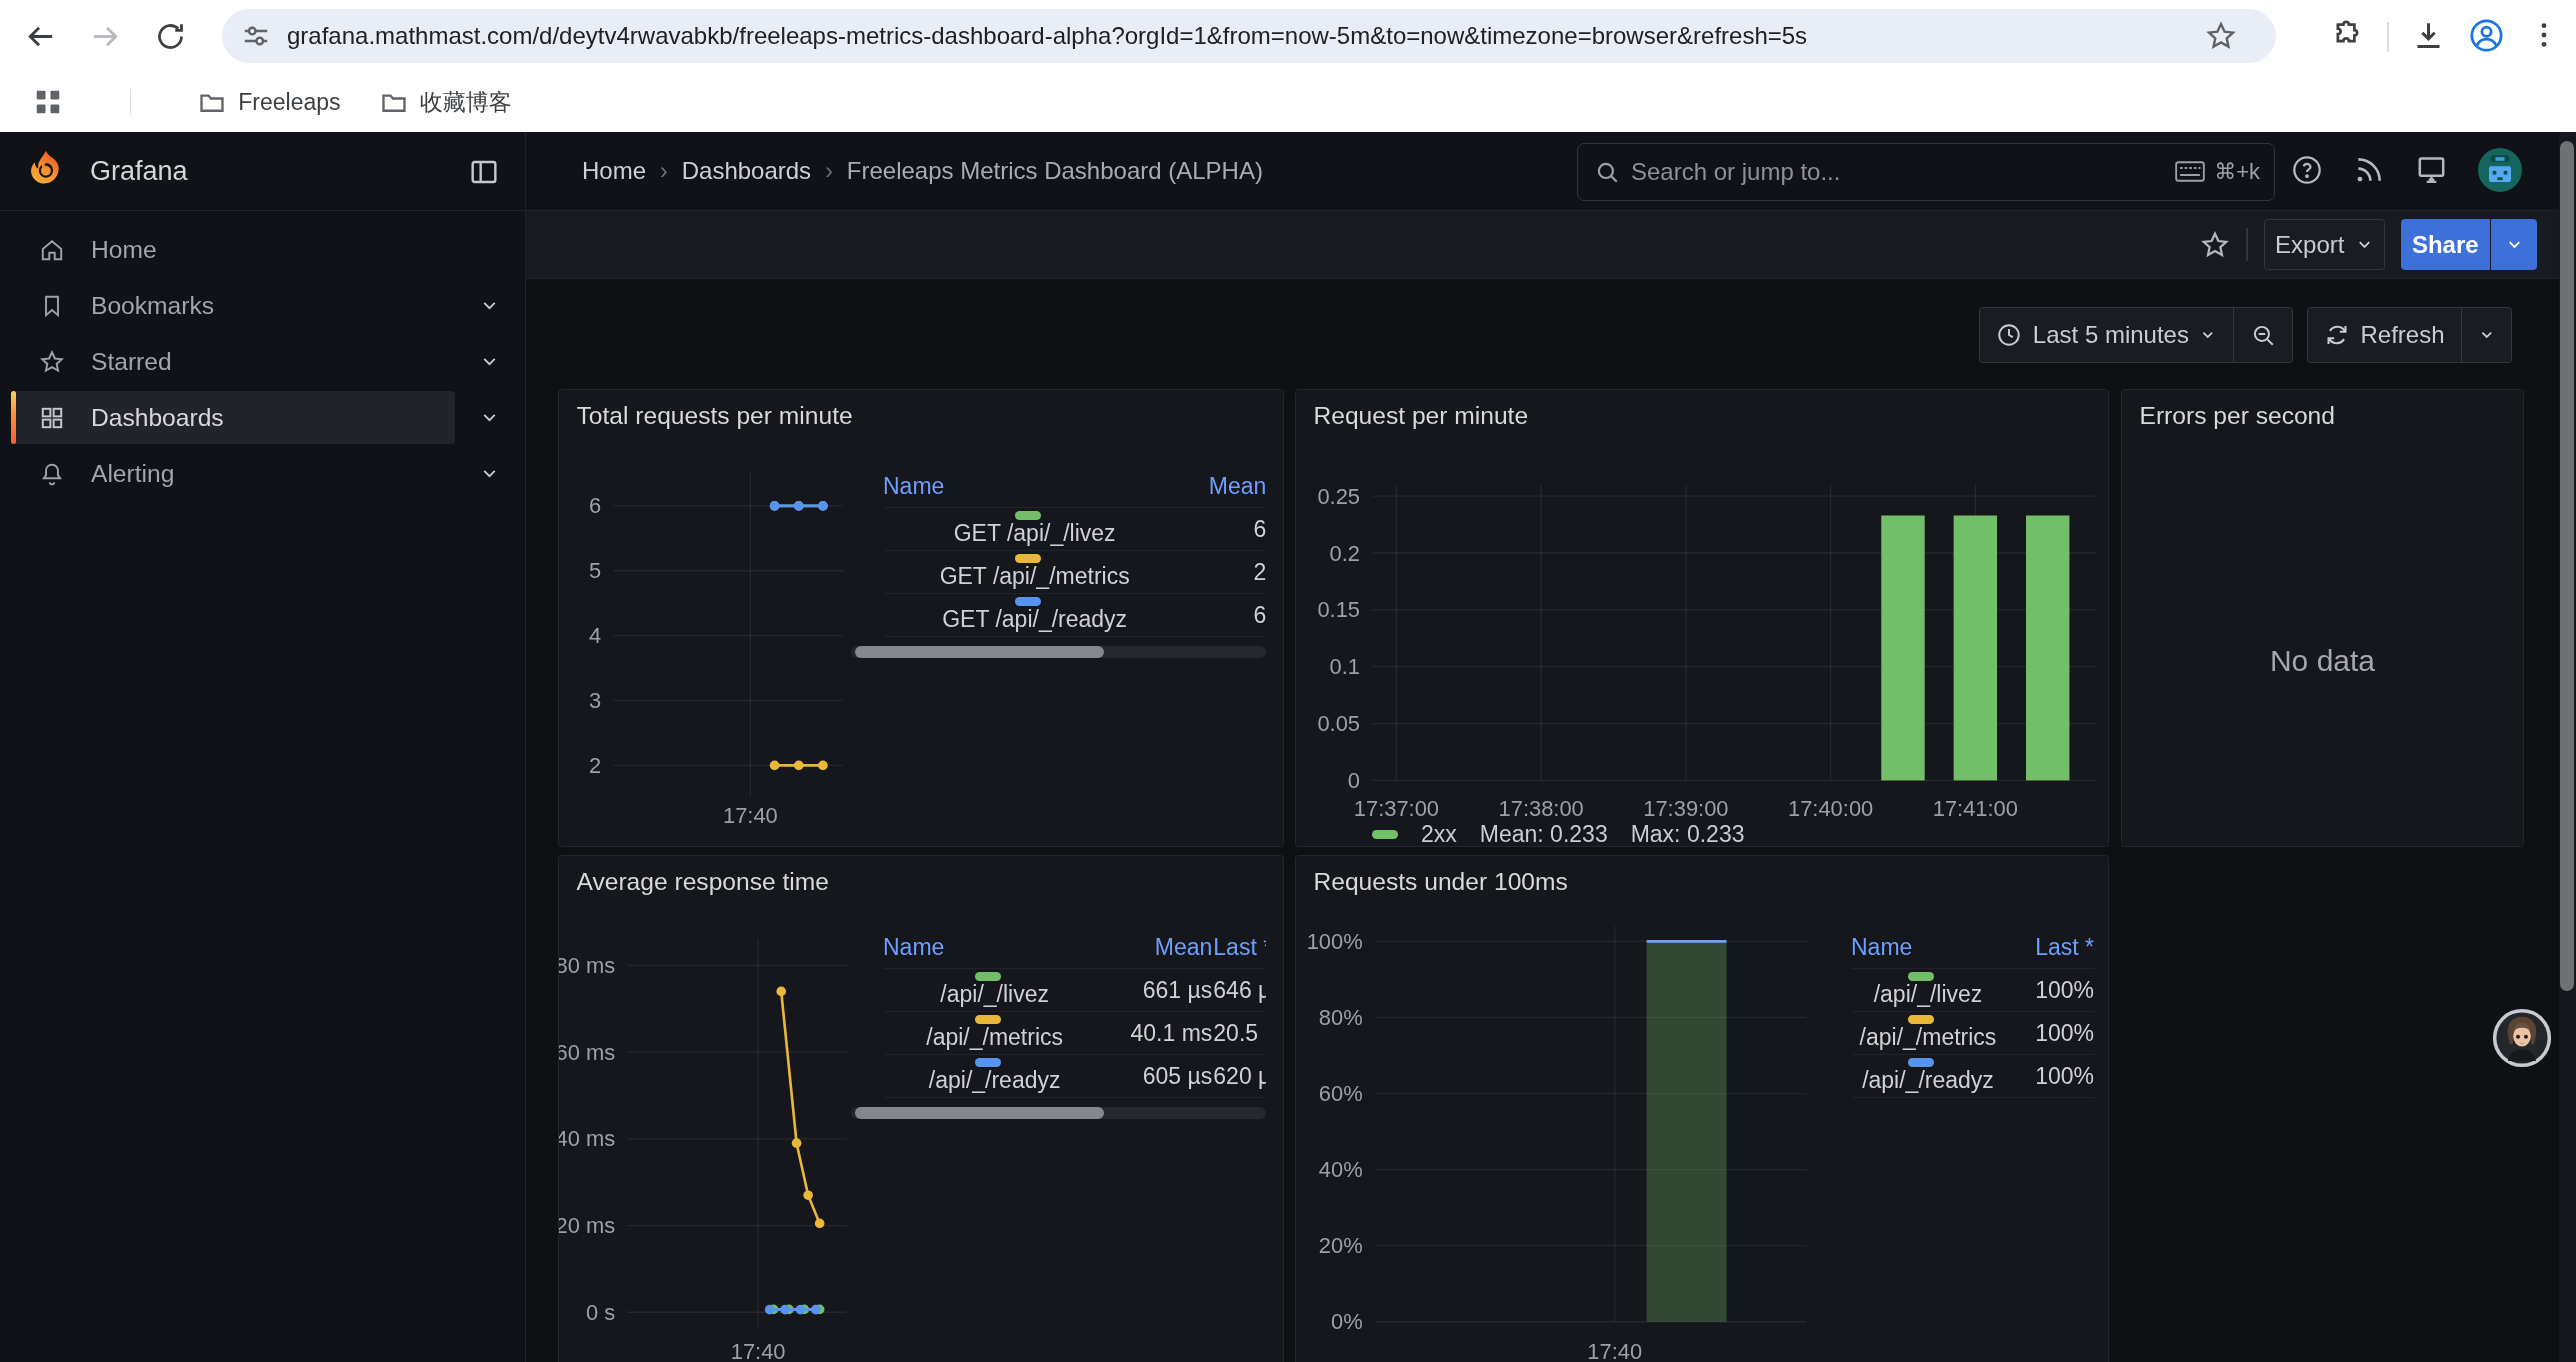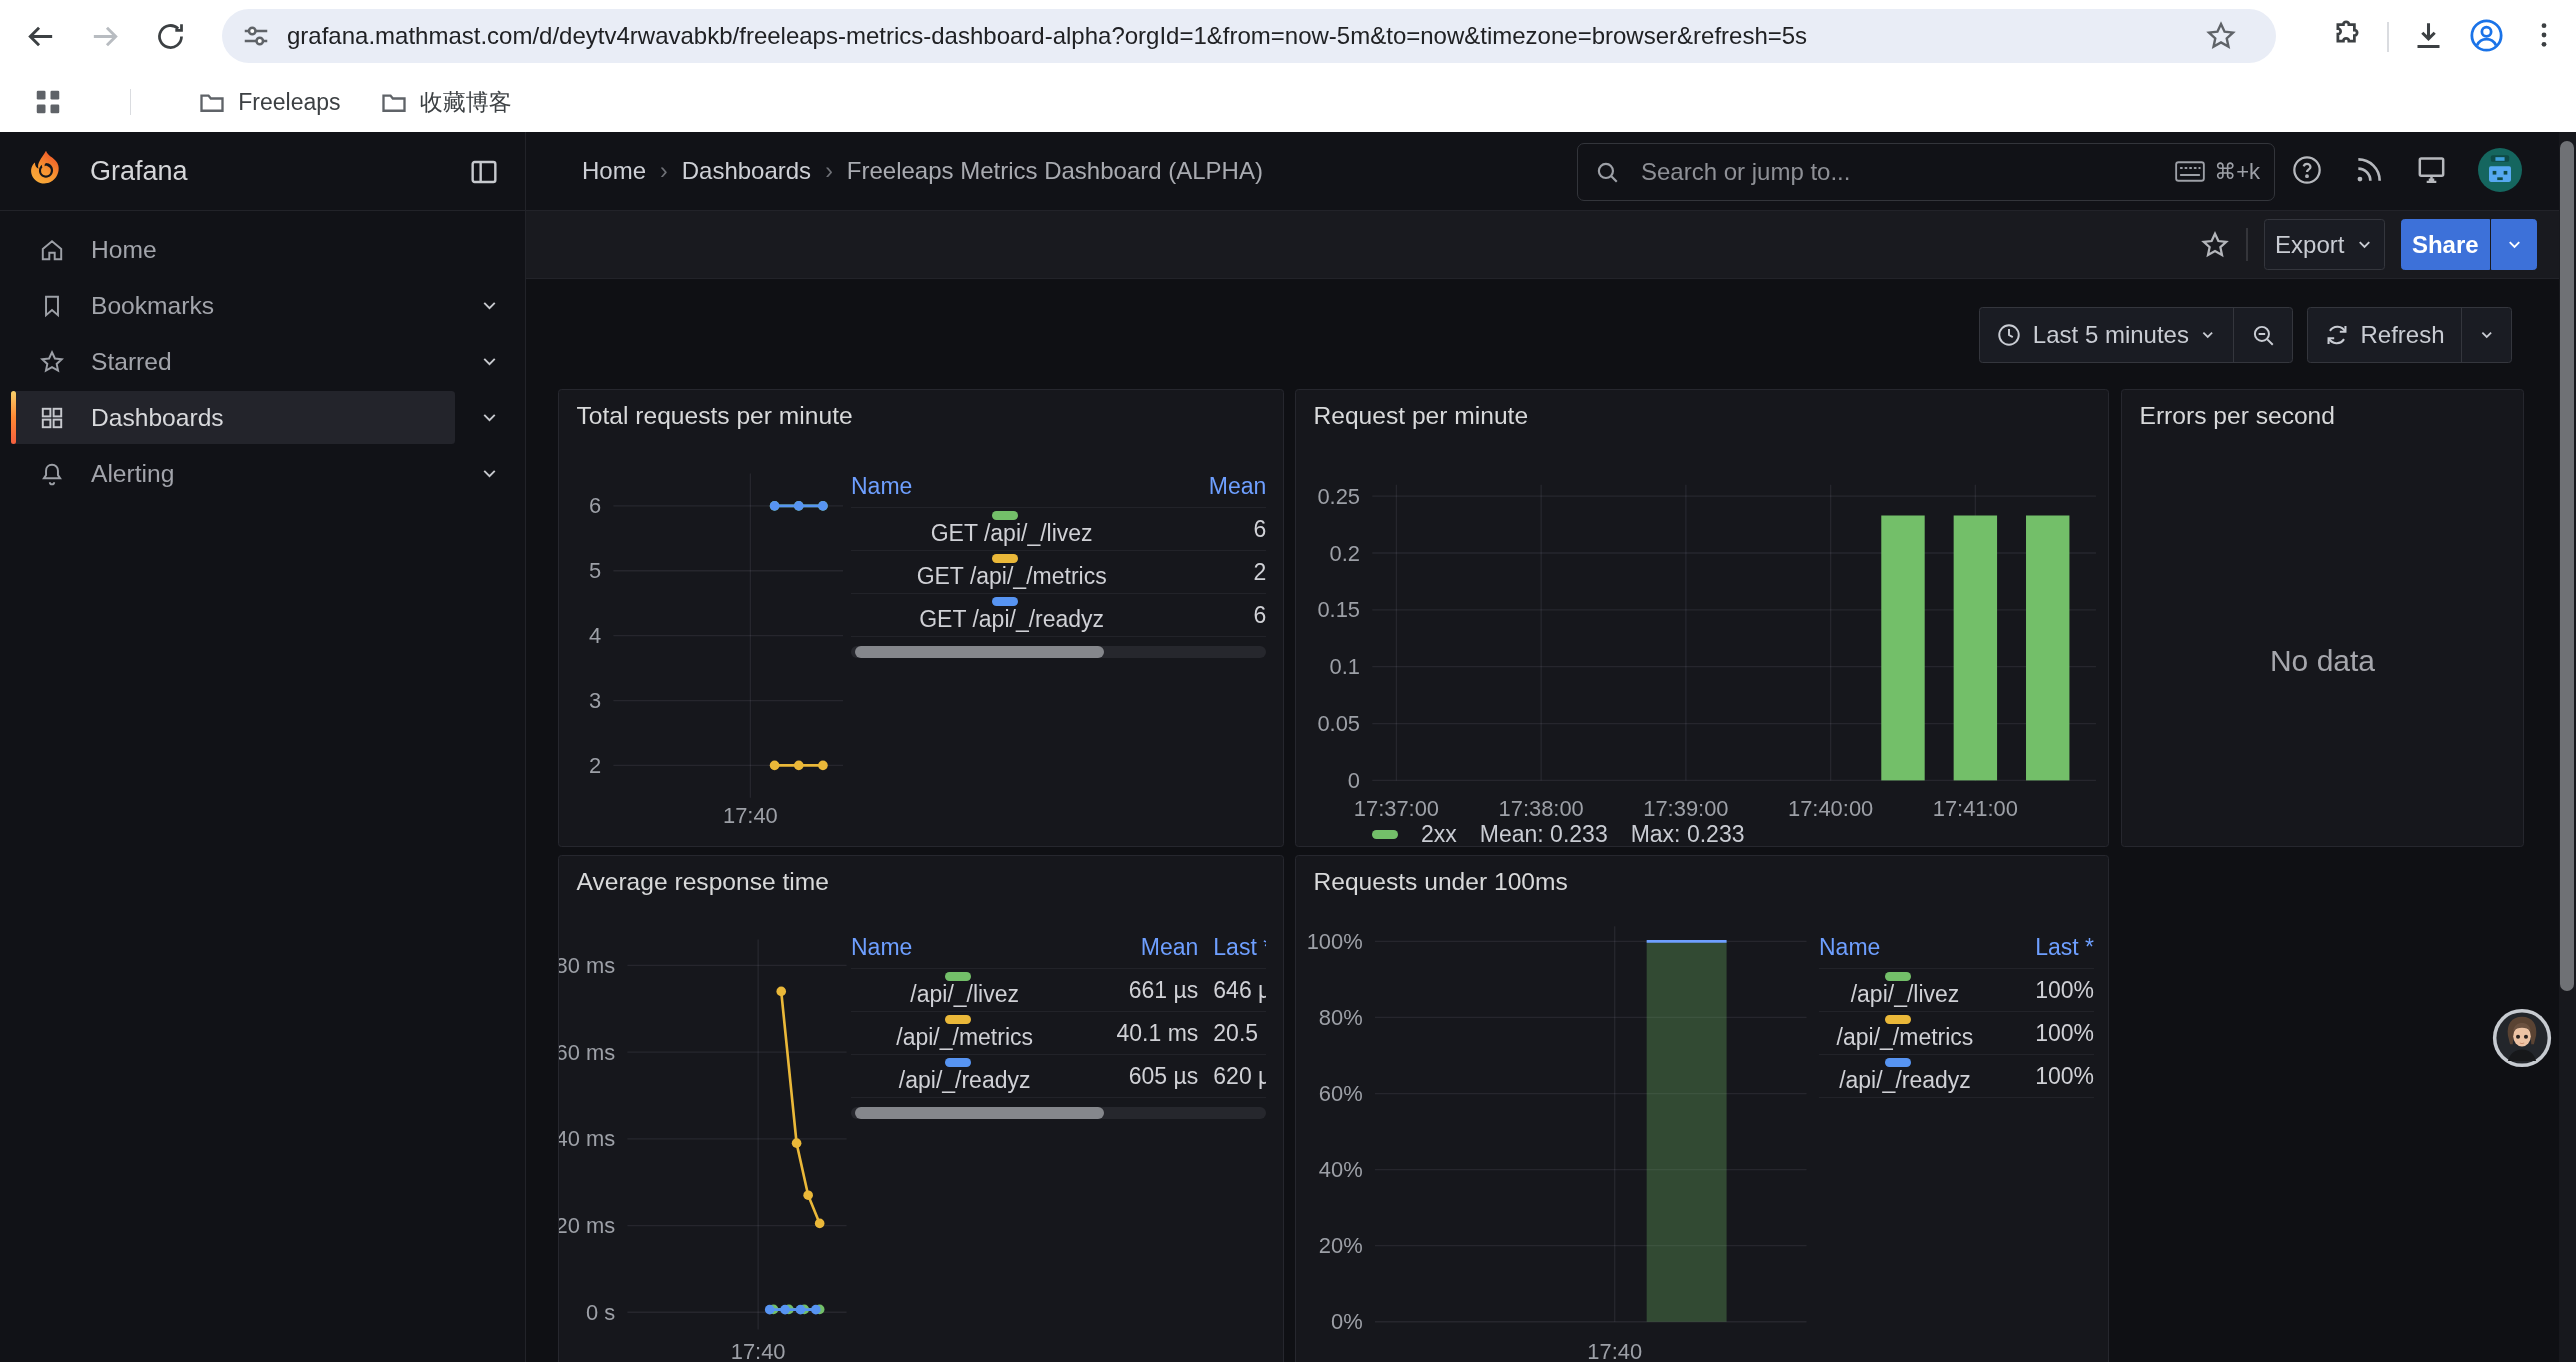--- a/index.html
+++ b/index.html
@@ -27,21 +27,21 @@
        position:relative;display:flex;align-items:center;}
   .brand{font-size:27px;color:#D5D6D9;font-weight:500;margin-left:21px;}
   .dock{position:absolute;right:24.6px;top:24px;}
   .topnav{grid-column:2;grid-row:1;border-bottom:0.9px solid #222329;position:relative;display:flex;align-items:center;}
   .crumbs{display:flex;align-items:center;gap:14px;margin-left:56px;font-size:24px;}
   .crumb{color:#CED0D6;cursor:pointer;}
   .crumb.current{color:#A9ABB1;cursor:default;}
   .crumb-sep{color:#6E7076;font-size:23px;}
   .searchbox{position:absolute;left:1051px;top:10.5px;width:696px;height:56px;border:0.9px solid #33353B;border-radius:7px;
       display:flex;align-items:center;color:#8E9096;font-size:24px;background:#111217;cursor:text;}
-  .searchbox .ph{margin-left:21px;flex:1;}
+  .searchbox .ph{margin-left:11px;flex:1;}
   .searchbox .kbd{display:flex;align-items:center;gap:8.8px;margin-right:14px;color:#9DA0A7;font-size:22px;}
   .nav-right{position:absolute;right:54px;top:0;height:100%;display:flex;align-items:center;gap:30px;}
   
   .sidemenu{grid-column:1;grid-row:2;border-right:0.9px solid #222329;position:relative;padding-top:10.5px;}
   .mi{position:relative;height:56px;display:flex;align-items:center;cursor:pointer;}
   .mi .hl{position:absolute;left:10.5px;right:70px;top:1.8px;bottom:1.8px;border-radius:3.5px;}
   .mi.active .hl{background:#23242B;}
   .mi.active .hl::before{content:"";position:absolute;left:0;top:0;bottom:0;width:5.3px;border-radius:3.5px;
       background:linear-gradient(#F8D06B,#FF8833,#F55F3E);}
   .mi .ic{position:absolute;left:39px;display:flex;}
@@ -75,21 +75,21 @@
   #p2{left:769px;top:110px;width:814px;height:458px;}
   #p3{left:1595px;top:110px;width:403px;height:458px;}
   #p4{left:32px;top:576px;width:726px;height:614px;}
   #p5{left:769px;top:576px;width:814px;height:614px;}
   .nodata{position:absolute;left:0;right:0;top:254px;text-align:center;color:#A6A7AD;font-size:30px;}
   
   .lgd{position:absolute;font-size:23px;color:#D0D1D6;}
   #p1-table{left:292px;right:16.7px;top:75px;}
   #p4-table{left:292px;right:16.7px;top:70px;}
   #p5-table{left:523px;right:14px;top:70px;}
-  .lgd-row{display:grid;align-items:center;height:42px;border-bottom:0.9px solid #222329;column-gap:15px;}
+  .lgd-row{display:grid;align-items:center;height:42px;border-bottom:0.9px solid #222329;column-gap:1px;margin-left:32px;}
   .lgd-head span{color:#6E9FFF;}
   .lgd-cell.a-right{text-align:right;}
   .lgd-cell.clip{overflow:hidden;white-space:nowrap;}
   .namecell{display:flex;align-items:center;white-space:nowrap;overflow:hidden;flex-direction:column;}
   .pill{display:inline-block;width:26px;height:8.8px;border-radius:4.4px;margin-right:14px;flex:0 0 auto;}
   .lgd-scroll{margin-top:8.8px;height:12.3px;background:#26272D;border-radius:6.1px;position:relative;}
   .lgd-thumb{position:absolute;left:3.5px;top:0;height:12.3px;width:60%;background:#85878C;border-radius:6.1px;cursor:pointer;}
   #p2-legend{position:absolute;left:76px;top:431px;display:flex;align-items:center;gap:23px;font-size:23px;color:#C9CCD3;}
   
   .scrollbar{position:absolute;right:0;top:0;width:17.5px;height:1231px;background:#17181D;}

